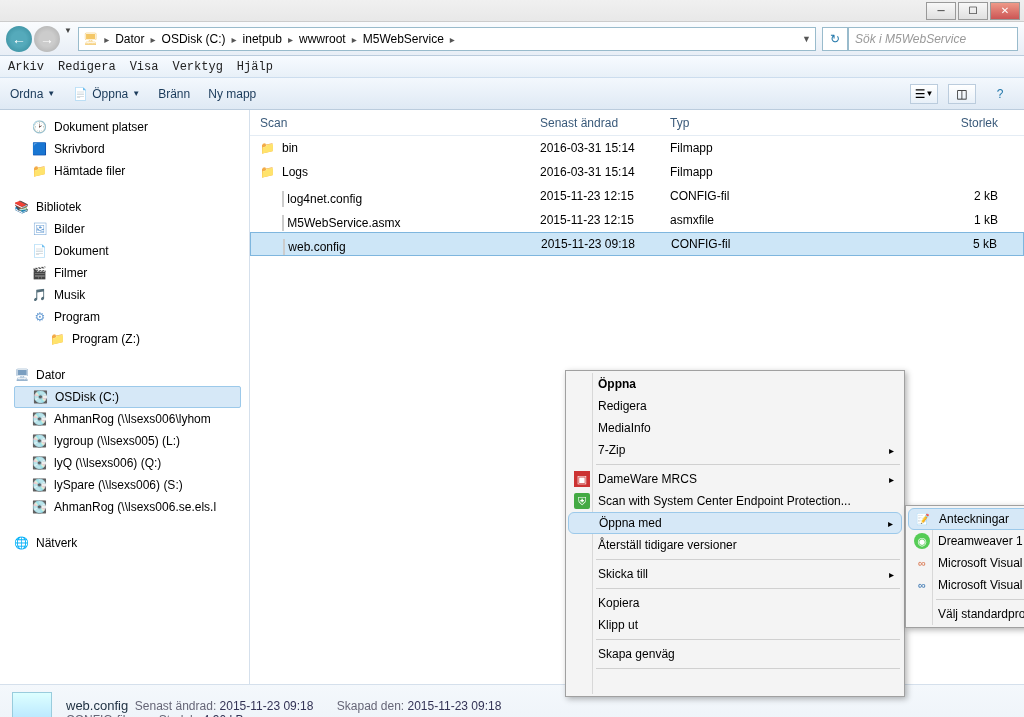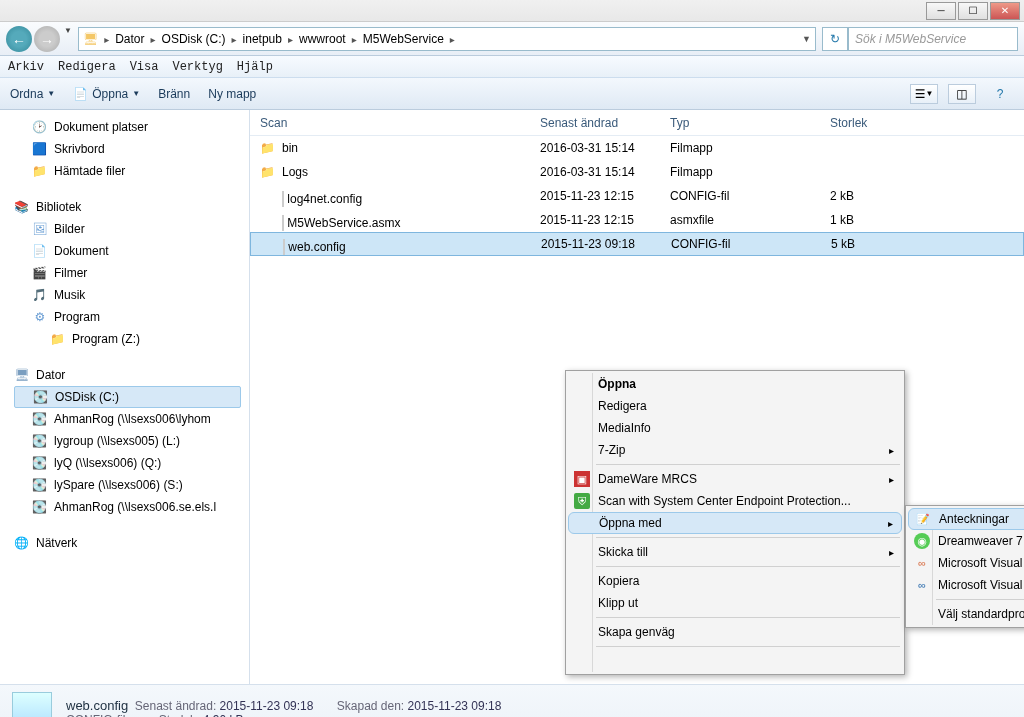--- a/index.html
+++ b/index.html
@@ -47,21 +47,21 @@
 .ic-lib { color:#6a9ed4; }
 .ic-net { color:#5aa0c8; }
 
 
 .content { flex:1; background:#fff; position:relative; }
 .col-header { height: 26px; border-bottom: 1px solid #e4ecf4; display:flex; align-items:center; color:#3a5a7a; }
 .col { padding: 0 10px; }
 .col.name { width: 280px; }
 .col.date { width: 130px; }
 .col.type { width: 160px; }
-.col.size { flex:1; padding-right:48px; }
+.col.size { flex:1; text-align:right; padding-right:26px; }
 .file-row { height: 24px; display:flex; align-items:center; }
 .file-row.selected { background:#cde6f7; border:1px solid #7eb6de; }
 .file-icon { width:16px; height:16px; margin-right:6px; display:inline-flex; align-items:center; justify-content:center; font-size:12px; }
 .folder-ic { color:#f4c766; }
 .file-ic { color:#a8b8c8; background:#fff; border:1px solid #ccc; width:12px; height:14px; }
 
 
 .ctxmenu { position:absolute; background:#f4f4f4; border:1px solid #a0a0a0; box-shadow:2px 2px 6px rgba(0,0,0,.3); padding:2px; }
 .ctxmenu.main-ctx { left:315px; top:260px; width:340px; }
 .ctxmenu.sub-ctx { left:655px; top:395px; width:360px; }
@@ -294,20 +294,23 @@
             <span class="ctx-arrow">▸</span>
           </div>
           <div class="ctx-item">
             <span class="ctx-icon green">⛨</span>
             <span>Scan with System Center Endpoint Protection...</span>
           </div>
           <div class="ctx-item hl">
             <span>Öppna med</span>
             <span class="ctx-arrow">▸</span>
           </div>
+          <div class="ctx-item">
+            <span>Återställ tidigare versioner</span>
+          </div>
           <div class="ctx-sep"></div>
           <div class="ctx-item">
             <span>Skicka till</span>
             <span class="ctx-arrow">▸</span>
           </div>
           <div class="ctx-sep"></div>
           <div class="ctx-item">
             <span>Kopiera</span>
           </div>
           <div class="ctx-item">
@@ -324,21 +327,21 @@
 
     <div class="ctxmenu sub-ctx">
       <div class="ctx-leftbar"></div>
       <div id="ctx-sub-items">
           <div class="ctx-item hl">
             <span class="ctx-icon note">📝</span>
             <span>Anteckningar</span>
           </div>
           <div class="ctx-item">
             <span class="ctx-icon dw">◉</span>
-            <span>Dreamweaver 7</span>
+            <span>Dreamweaver 1</span>
           </div>
           <div class="ctx-item">
             <span class="ctx-icon vs1">∞</span>
             <span>Microsoft Visual Studio 2005 Tools for Applications</span>
           </div>
           <div class="ctx-item">
             <span class="ctx-icon vs2">∞</span>
             <span>Microsoft Visual Studio 2010</span>
           </div>
           <div class="ctx-sep"></div>

